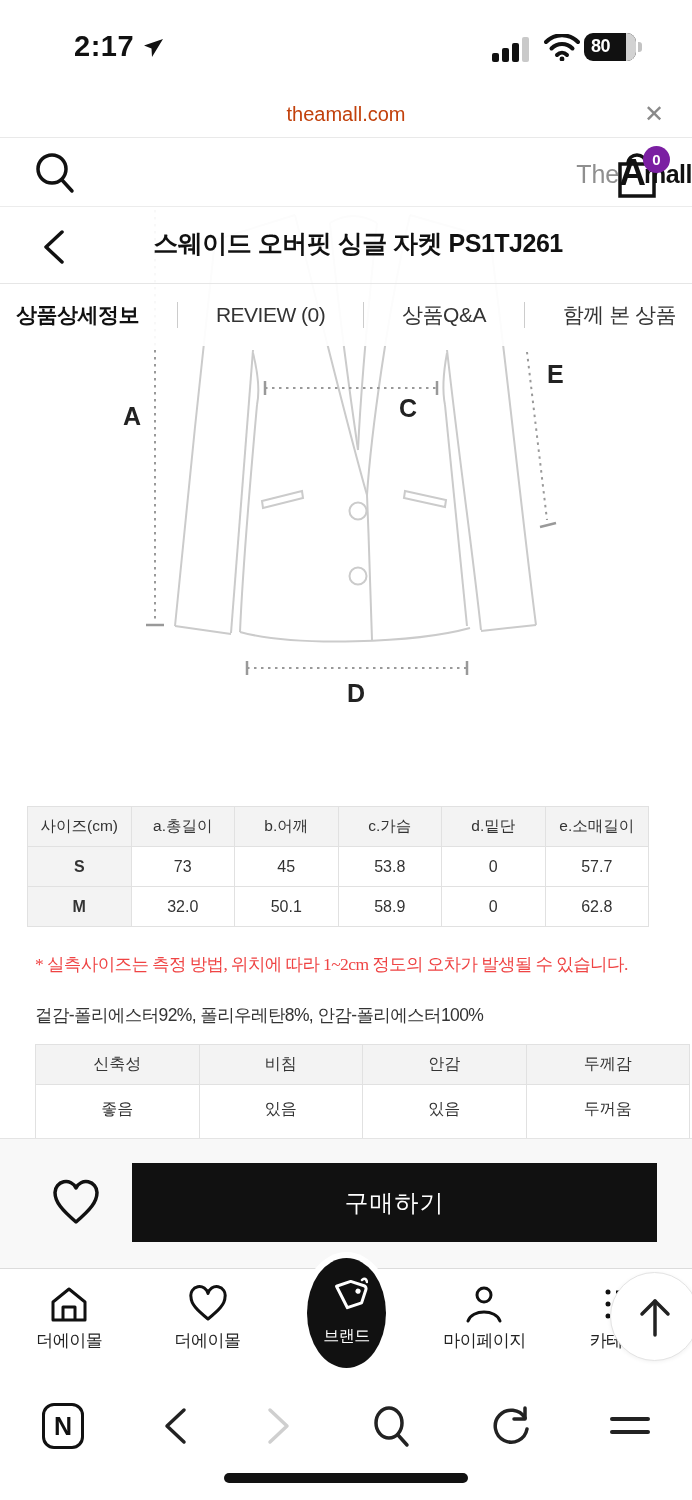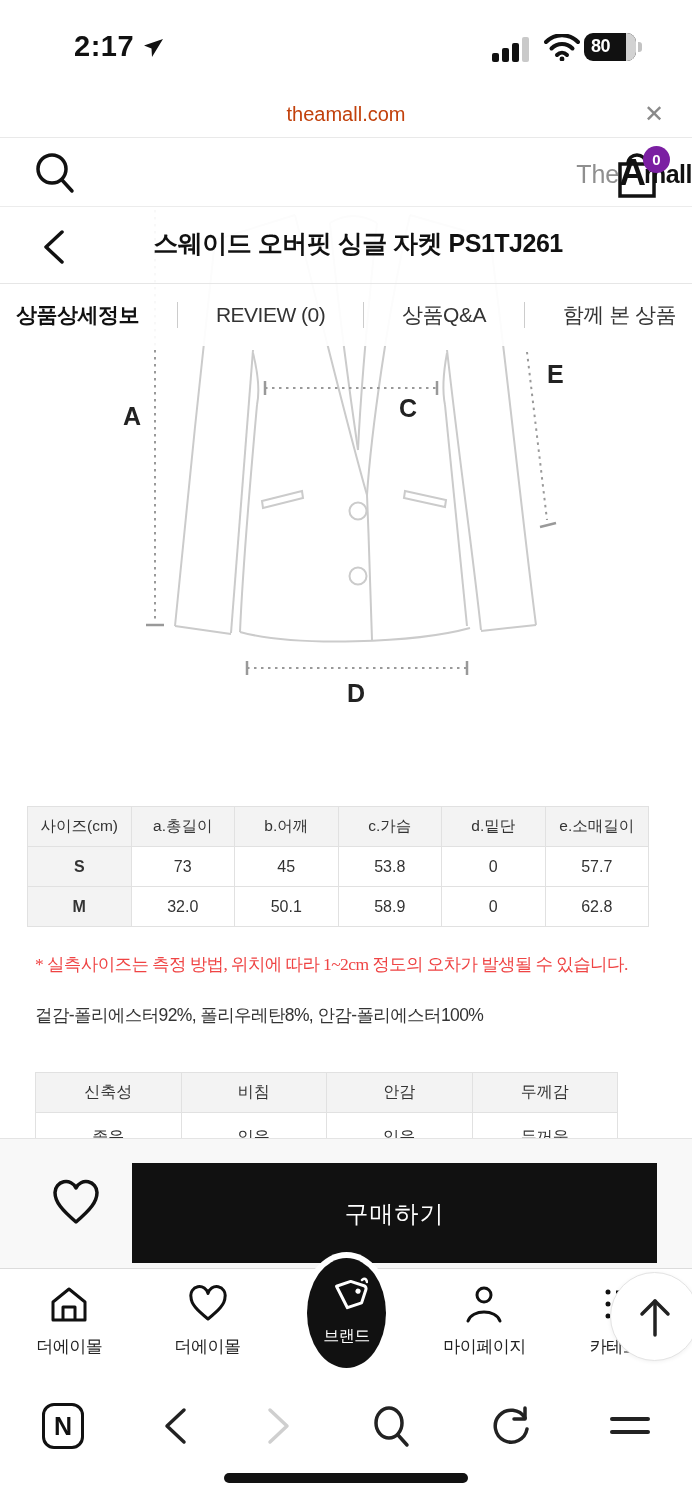--- a/index.html
+++ b/index.html
@@ -59,34 +59,34 @@
   table { border-collapse:collapse; table-layout:fixed; background:#fff; }
   .size-table { left:27px; top:782px; width:622px;margin-top:24px; }
   .size-table td, .fab-table td { border:1px solid #e1e1e1; text-align:center; font-size:16px; color:#333; }
   .size-table td { height:40px; }
   .size-table .th { background:#f3f3f3; font-size:15.5px; }
   .size-table .sz { background:#f3f3f3; font-weight:700; }
 
   .note-1 { left:35px; top:952px; width:630px; font-size:17.5px; color:#ef4444; letter-spacing:-.6px;font-family:Liberation Serif, serif; }
   .note-2 { left:35px; top:1003px; width:630px; font-size:17.5px; color:#333; letter-spacing:-.6px; }
 
-  .fab-table { left:35px; top:1072px; width:583px; z-index:1; }
+  .fab-table { left:35px; top:1044px; width:655px; z-index:1; }
   .fab-table .th { background:#f3f3f3; height:40px; font-size:16px; }
   .fab-table .val { height:56px; vertical-align:top; padding-top:14px; }
 
   
   .buybar { left:0; top:1138px; width:100%; height:130px; background:#f8f8f8; border-top:1px solid #e4e4e4; z-index:5; }
   .buy-heart { left:50px; top:38px; position:absolute; }
-  .buy-btn { position:absolute; left:132px; top:24px; width:525px; height:100px; background:#111; color:#fff;
+  .buy-btn { position:absolute; left:132px; top:24px; width:525px; height:79px; background:#111; color:#fff;
              font-size:24px; text-align:center; line-height:79px; letter-spacing:1px; border:none; }
 
   
   .appnav { left:0; top:1268px; width:100%; height:118px; background:#fff; border-top:1px solid #dcdcdc; z-index:6; display:flex; }
   .appnav .item { flex:1; text-align:center; position:relative; padding-top:16px; }
-  .appnav .lbl { display:block; margin-top:8px; font-size:17px; color:#222; letter-spacing:-.5px; }
+  .appnav .lbl { display:block; margin-top:2px; font-size:17px; color:#222; letter-spacing:-.5px; }
   .brand-circle { position:absolute; left:307px; top:1258px; width:79px; height:110px; background:#111;
                   border-radius:50%; box-shadow:0 0 0 6px #fff; z-index:7; text-align:center; padding-top:18px; }
   .brand-circle .lbl { display:block; color:#fff; font-size:16px; margin-top:6px; letter-spacing:-.5px; }
   .top-fab { position:absolute; left:610px; top:1272px; width:89px; height:89px; border-radius:50%;
              background:#fff; border:1px solid #e3e3e3; z-index:8; text-align:center; padding-top:22px;
              box-shadow:0 1px 4px rgba(0,0,0,.06); }
 
   
   .btoolbar { left:0; top:1386px; width:100%; height:80px; background:#fff; z-index:6;
               display:flex; align-items:center; justify-content:space-between; padding:0 42px; }

